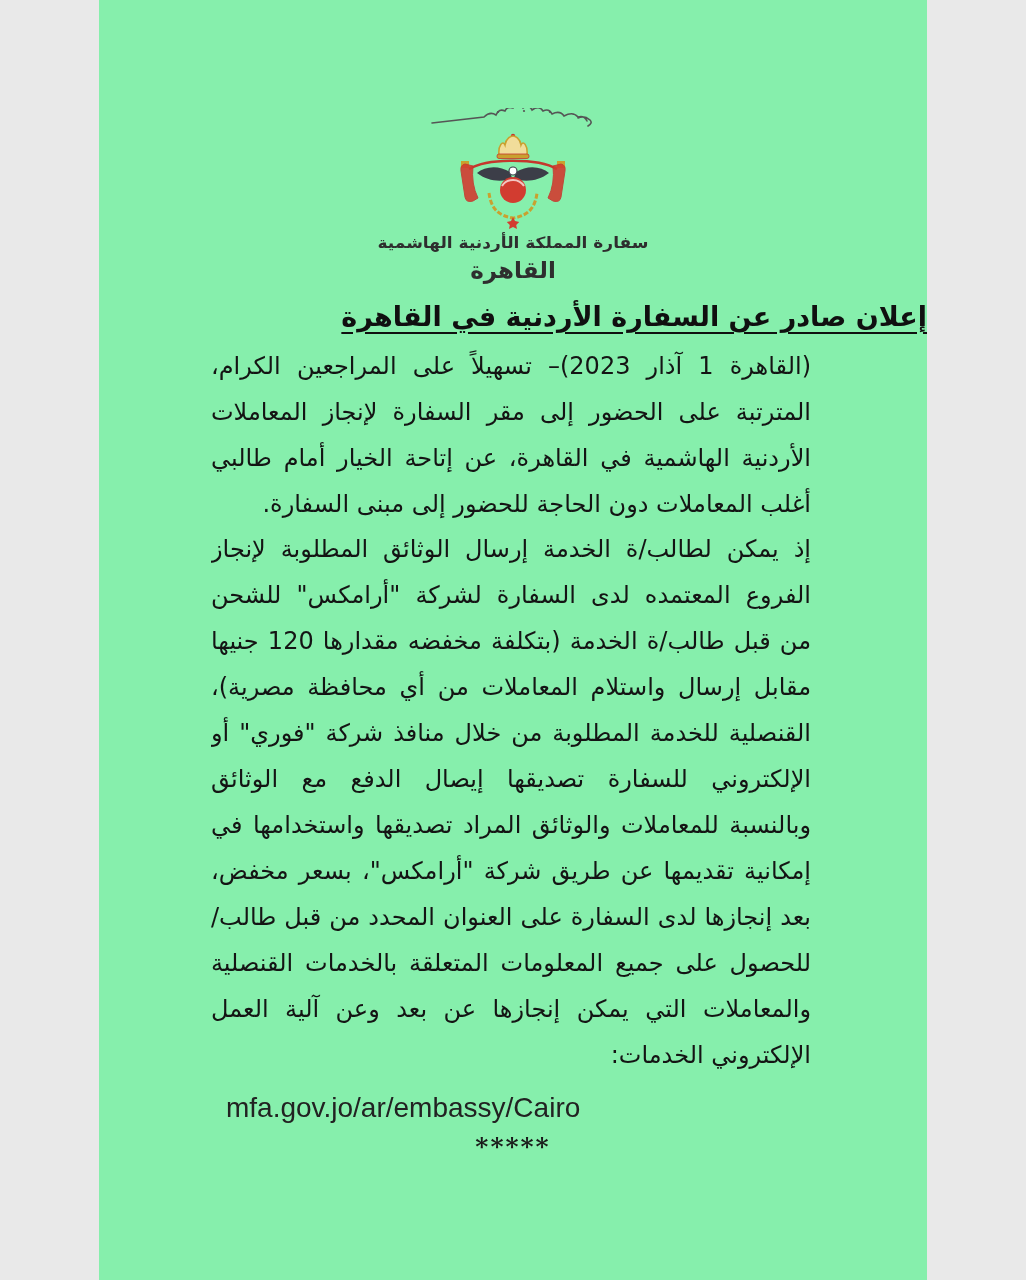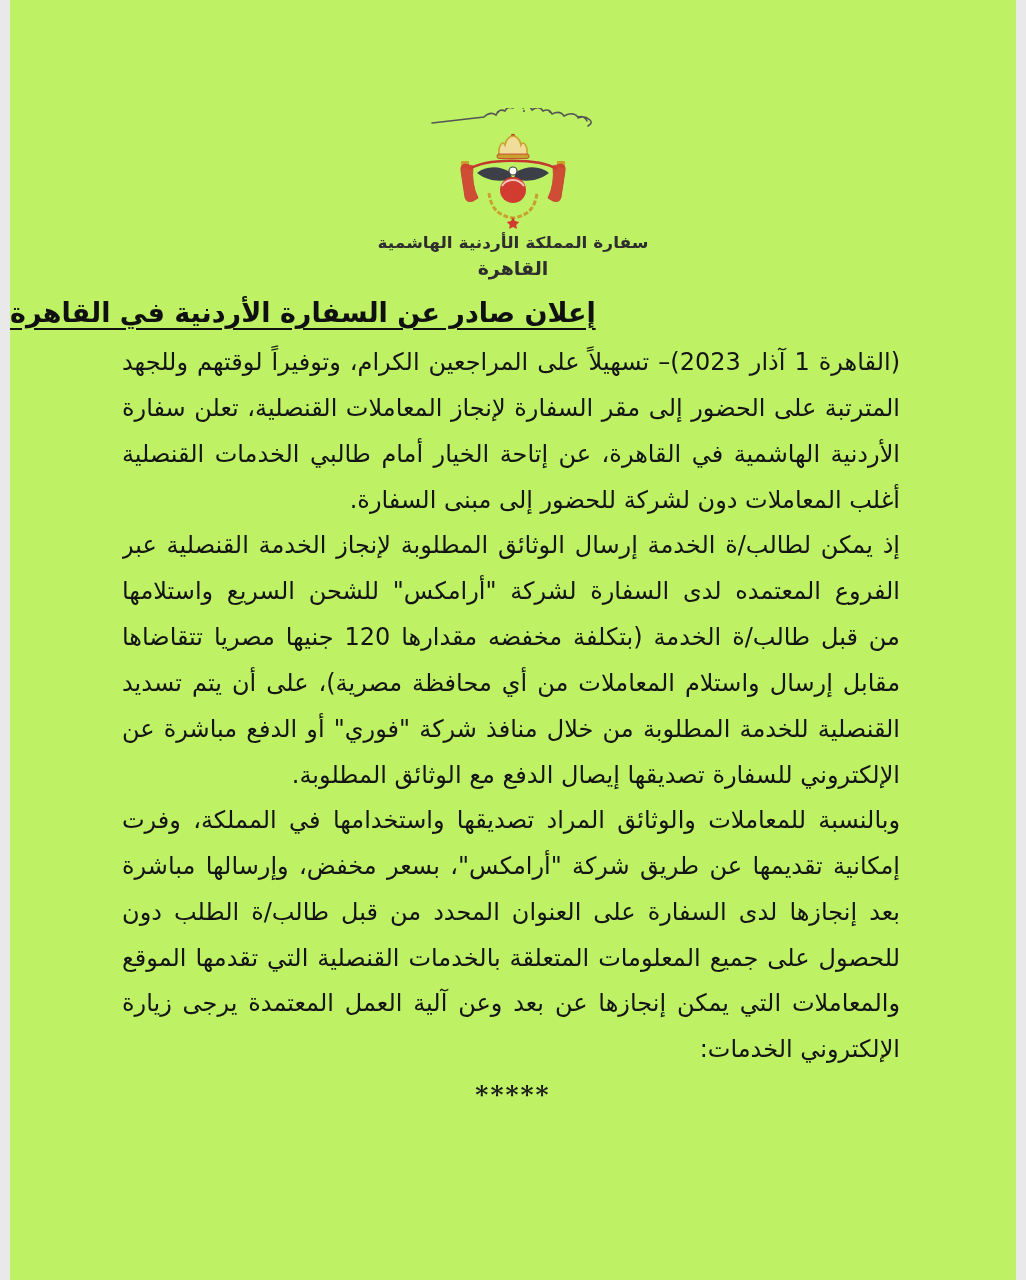--- a/index.html
+++ b/index.html
@@ -1,48 +1,48 @@
 <!DOCTYPE html>
 <html lang="ar" style="--gold: #c9a12f; --gold-light: #f1dd9a; --red: #c5372d; --red-bright: #d23c30; --eagle: #3c3e48; --ink: #555555;"><head>
 <meta charset="utf-8">
 <style>
   html,body{margin:0;padding:0;background:#e9e9e9;}
   .page{
     position:relative;
-    width:1006px;height:1280px;
+    width:828px;height:1280px;
     margin:0 auto;
-    background:#bef264;
+    background:#86efac;
     color:#141414;
     font-family:"DejaVu Sans",sans-serif;
     overflow:hidden;
   }
   
   .letterhead{padding-top:108px;text-align:center;}
   .flourish{display:block;margin:0 auto 2px auto;}
   .emblem{display:block;margin:0 auto;}
   .embassy-name{
     direction:rtl;
     font-weight:bold;
     font-size:17px;
     letter-spacing:-0.5px;
     color:#2e2e2e;
     transform:scaleY(0.92);
     margin-top:2px;
   }
   .city{
     direction:rtl;
     font-weight:bold;
-    font-size:19px;
+    font-size:23px;
     color:#2e2e2e;
     margin-top:5px;
   }
   
   .title{
     direction:rtl;
-    text-align:left;
+    text-align:right;
     font-size:27px;
     font-weight:bold;
     text-decoration:underline;
     text-underline-offset:6px;
     margin:18px 0 0 0;
     color:#101010;
   }
   
   .body{
     direction:rtl;
@@ -126,21 +126,21 @@
   </header>
 
   <h1 class="title">إعلان صادر عن السفارة الأردنية في القاهرة</h1>
 
   <main class="body" id="announcement-body">
 
   <div>
         <div class="line">(القاهرة 1 آذار 2023)– تسهيلاً على المراجعين الكرام، وتوفيراً لوقتهم وللجهد والكلف</div>
         <div class="line">المترتبة على الحضور إلى مقر السفارة لإنجاز المعاملات القنصلية، تعلن سفارة المملكة</div>
         <div class="line">الأردنية الهاشمية في القاهرة، عن إتاحة الخيار أمام طالبي الخدمات القنصلية لإنجاز</div>
-        <div class="line end">أغلب المعاملات دون لشركة للحضور إلى مبنى السفارة.</div>
+        <div class="line end">أغلب المعاملات دون الحاجة للحضور إلى مبنى السفارة.</div>
       </div>
       <div>
         <div class="line">إذ يمكن لطالب/ة الخدمة إرسال الوثائق المطلوبة لإنجاز الخدمة القنصلية عبر أحد</div>
         <div class="line">الفروع المعتمده لدى السفارة لشركة "أرامكس" للشحن السريع واستلامها على العنوان المحدد</div>
         <div class="line">من قبل طالب/ة الخدمة (بتكلفة مخفضه مقدارها 120 جنيها مصريا تتقاضاها الشركة</div>
         <div class="line">مقابل إرسال واستلام المعاملات من أي محافظة مصرية)، على أن يتم تسديد قيمة الرسوم</div>
         <div class="line">القنصلية للخدمة المطلوبة من خلال منافذ شركة "فوري" أو الدفع مباشرة عن طريق الموقع</div>
         <div class="line end">الإلكتروني للسفارة تصديقها إيصال الدفع مع الوثائق المطلوبة.</div>
       </div>
       <div>
@@ -148,15 +148,16 @@
         <div class="line">إمكانية تقديمها عن طريق شركة "أرامكس"، بسعر مخفض، وإرسالها مباشرة إلى المملكة</div>
         <div class="line">بعد إنجازها لدى السفارة على العنوان المحدد من قبل طالب/ة الطلب دون الحاجة</div>
       </div>
       <div>
         <div class="line">للحصول على جميع المعلومات المتعلقة بالخدمات القنصلية التي تقدمها الموقع</div>
         <div class="line">والمعاملات التي يمكن إنجازها عن بعد وعن آلية العمل المعتمدة يرجى زيارة الموقع</div>
         <div class="line end">الإلكتروني الخدمات:</div>
       </div>
     </main>
 
+  <div class="url">mfa.gov.jo/ar/embassy/Cairo</div>
   <div class="stars">*****</div>
 
 </div>
 
 </body></html>

